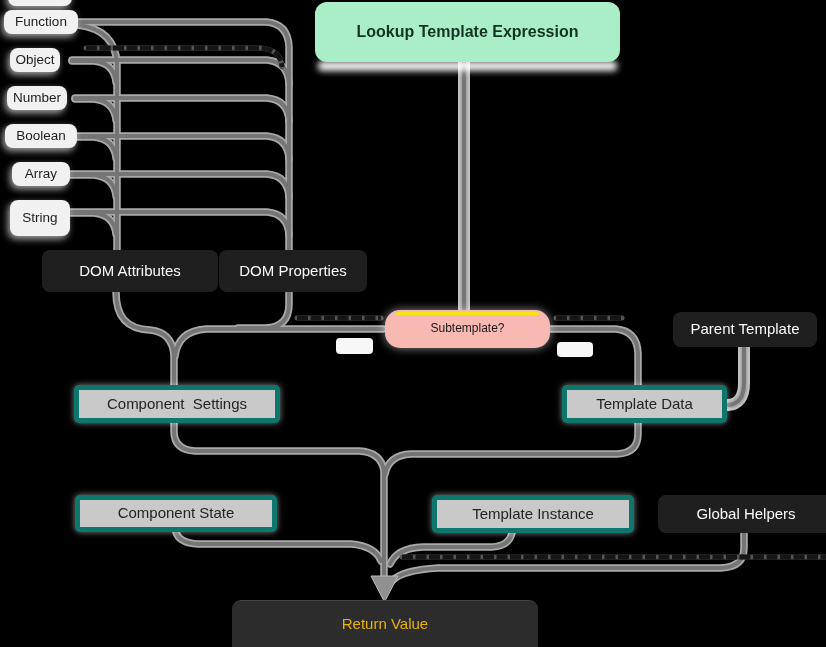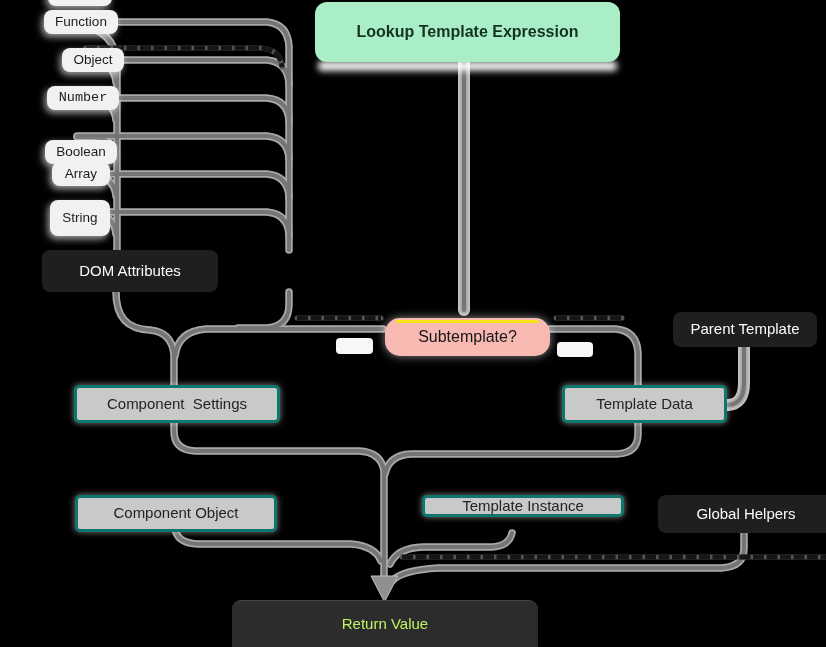--- a/index.html
+++ b/index.html
@@ -8,47 +8,45 @@
     overflow:hidden;font-family:"Liberation Sans",sans-serif;
   }
   .edges{position:absolute;left:0;top:0;}
   .node{
     position:absolute;display:flex;align-items:center;justify-content:center;
     box-sizing:border-box;white-space:pre;text-align:center;line-height:1.1;
   }
   .light{
     background:#f1f1f1;color:#1d1d1d;border-radius:8px;font-size:13.5px;
     box-shadow:-2px 3px 7px rgba(255,255,255,.65);
-    margin-left:40px;
   }
   .dark{
     background:#1f1f1f;color:#fafafa;border-radius:8px;font-size:15px;font-weight:500;
   }
   .gray{
-    background:#c9c9c9;color:#242424;border:3px solid #0f766e;border-radius:5px;
+    background:#c9c9c9;color:#242424;border:5px solid #0f766e;border-radius:5px;
     font-size:15px;box-shadow:0 0 6px rgba(255,255,255,.5);
   }
   .green{
     background:#a9eec7;color:#14331f;border-radius:12px;font-size:16px;font-weight:700;
   }
   .green-glow{
     position:absolute;left:318px;top:61px;width:299px;height:10px;
     background:rgba(255,255,255,.95);filter:blur(3px);border-radius:4px;
   }
   .pink{
-    background:#f8b9b3;color:#171717;border-radius:15px;font-size:16px;
+    background:#f8b9b3;color:#171717;border-radius:15px;font-size:12px;
     box-shadow:0 0 10px rgba(255,255,255,.55);
-    margin-top:8px;
   }
   .pink::before{
     content:"";position:absolute;top:1.5px;left:11px;right:11px;height:3.5px;
     background:#f6e515;border-radius:3px;
   }
   .return{
-    background:#2c2c2c;color:#bef264;border-radius:9px 9px 0 0;font-size:15px;
+    background:#2c2c2c;color:#eab308;border-radius:9px 9px 0 0;font-size:15px;
     border-top:1px solid #454545;
   }
   .blob{
     position:absolute;background:rgba(255,255,255,.97);border-radius:4px;
     filter:blur(.6px);
   }
 </style>
 </head>
 <body>
 
@@ -156,39 +154,40 @@
     </g>
 
     <polygon points="371,576 398,576 384.5,602" fill="#909090" stroke="#bdbdbd" stroke-width="1"></polygon>
   </svg>
 
   <div class="green-glow"></div>
 
   <div class="node light" style="left:8px;top:-12px;width:64px;height:18px;"></div>
 
   <div class="node light" style="left:4px;top:10px;width:74px;height:24px;">Function</div>
-  <div class="node light" style="left:22px;top:48px;width:62px;height:24px;">Object</div>
-  <div class="node light" style="left:7px;top:86px;width:72px;height:24px;font-family:Liberation Mono, monospace;">Number</div>
-  <div class="node light" style="left:5px;top:140px;width:72px;height:24px;">Boolean</div>
+  <div class="node light" style="left:10px;top:48px;width:50px;height:24px;">Object</div>
+  <div class="node light" style="left:7px;top:86px;width:60px;height:24px;">Number</div>
+  <div class="node light" style="left:5px;top:124px;width:72px;height:24px;">Boolean</div>
   <div class="node light" style="left:12px;top:162px;width:58px;height:24px;">Array</div>
   <div class="node light" style="left:10px;top:200px;width:60px;height:36px;border-radius:8px;">String</div>
 
   <div class="node green" style="left:315px;top:2px;width:305px;height:60px;">Lookup Template Expression</div>
 
   <div class="node dark" style="left:42px;top:250px;width:176px;height:42px;">DOM Attributes</div>
+  <div class="node dark" style="left:219px;top:250px;width:148px;height:42px;">DOM Properties</div>
 
   <div class="node pink" style="left:385px;top:310px;width:165px;height:38px;">Subtemplate?</div>
 
   <div class="blob" style="left:336px;top:338px;width:37px;height:16px;"></div>
   <div class="blob" style="left:557px;top:342px;width:36px;height:15px;"></div>
 
   <div class="node dark" style="left:673px;top:312px;width:144px;height:35px;">Parent Template</div>
 
   <div class="node gray" style="left:74px;top:385px;width:206px;height:38px;">Component  Settings</div>
   <div class="node gray" style="left:562px;top:385px;width:165px;height:38px;">Template Data</div>
 
-  <div class="node gray" style="left:75px;top:495px;width:202px;height:37px;">Component Object</div>
-  <div class="node gray" style="left:422px;top:495px;width:202px;height:22px;">Template Instance</div>
+  <div class="node gray" style="left:75px;top:495px;width:202px;height:37px;">Component State</div>
+  <div class="node gray" style="left:432px;top:495px;width:202px;height:38px;">Template Instance</div>
   <div class="node dark" style="left:658px;top:495px;width:176px;height:38px;">Global Helpers</div>
 
   <div class="node return" style="left:232px;top:600px;width:306px;height:47px;">Return Value</div>
 
 </div>
 
 </body></html>

